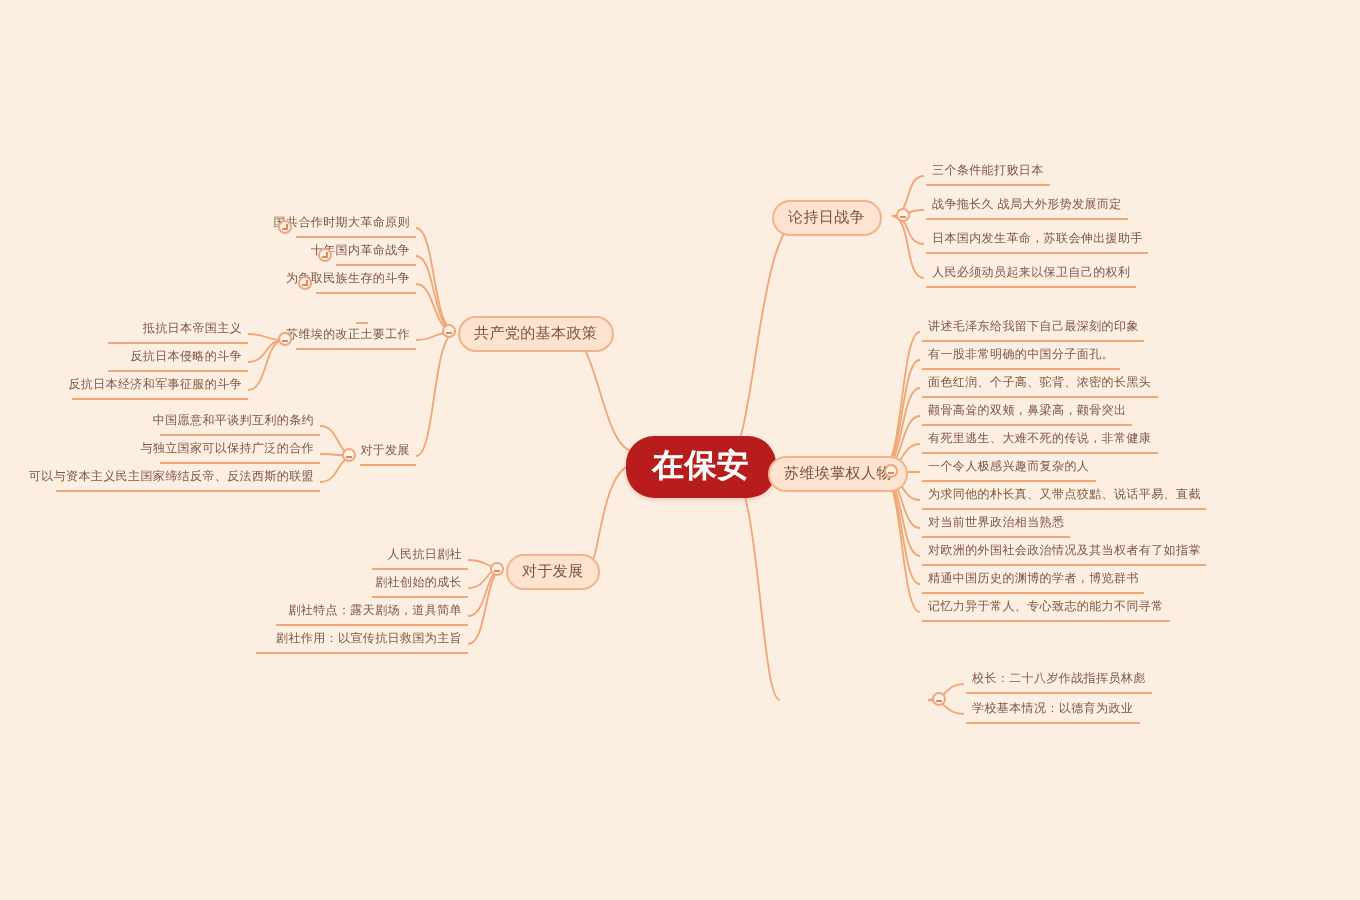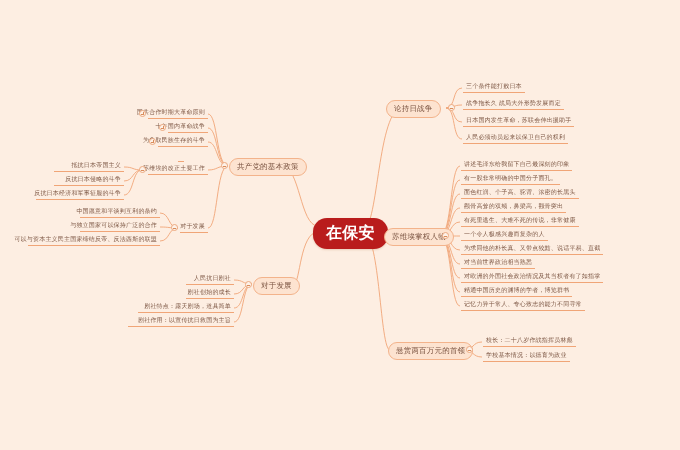--- a/index.html
+++ b/index.html
@@ -156,23 +156,20 @@
   <div class="node leaf r" style="left:461px;top:187px;">面色红润、个子高、驼背、浓密的长黑头</div>
   <div class="node leaf r" style="left:461px;top:201px;">颧骨高耸的双颊，鼻梁高，颧骨突出</div>
   <div class="node leaf r" style="left:461px;top:215px;">有死里逃生、大难不死的传说，非常健康</div>
   <div class="node leaf r" style="left:461px;top:229px;">一个令人极感兴趣而复杂的人</div>
   <div class="node leaf r" style="left:461px;top:243px;">为求同他的朴长真、又带点狡黠、说话平易、直截</div>
   <div class="node leaf r" style="left:461px;top:257px;">对当前世界政治相当熟悉</div>
   <div class="node leaf r" style="left:461px;top:271px;">对欧洲的外国社会政治情况及其当权者有了如指掌</div>
   <div class="node leaf r" style="left:461px;top:285px;">精通中国历史的渊博的学者，博览群书</div>
   <div class="node leaf r" style="left:461px;top:299px;">记忆力异于常人、专心致志的能力不同寻常</div>
 
-  <div class="node lvl1" style="left:388px;top:342px;">
-    <span>悬赏两百万元的首领</span>
-  </div>
   <div class="toggle" style="left:466px;top:346px;"></div>
 
   <div class="node leaf r" style="left:483px;top:335px;">校长：二十八岁作战指挥员林彪</div>
   <div class="node leaf r" style="left:483px;top:350px;">学校基本情况：以德育为政业</div>
 
   <div class="node lvl1" style="left:229px;top:158px;text-align:center;">
     <span>共产党的基本政策</span>
   </div>
   <div class="toggle" style="left:221px;top:162px;"></div>
 

